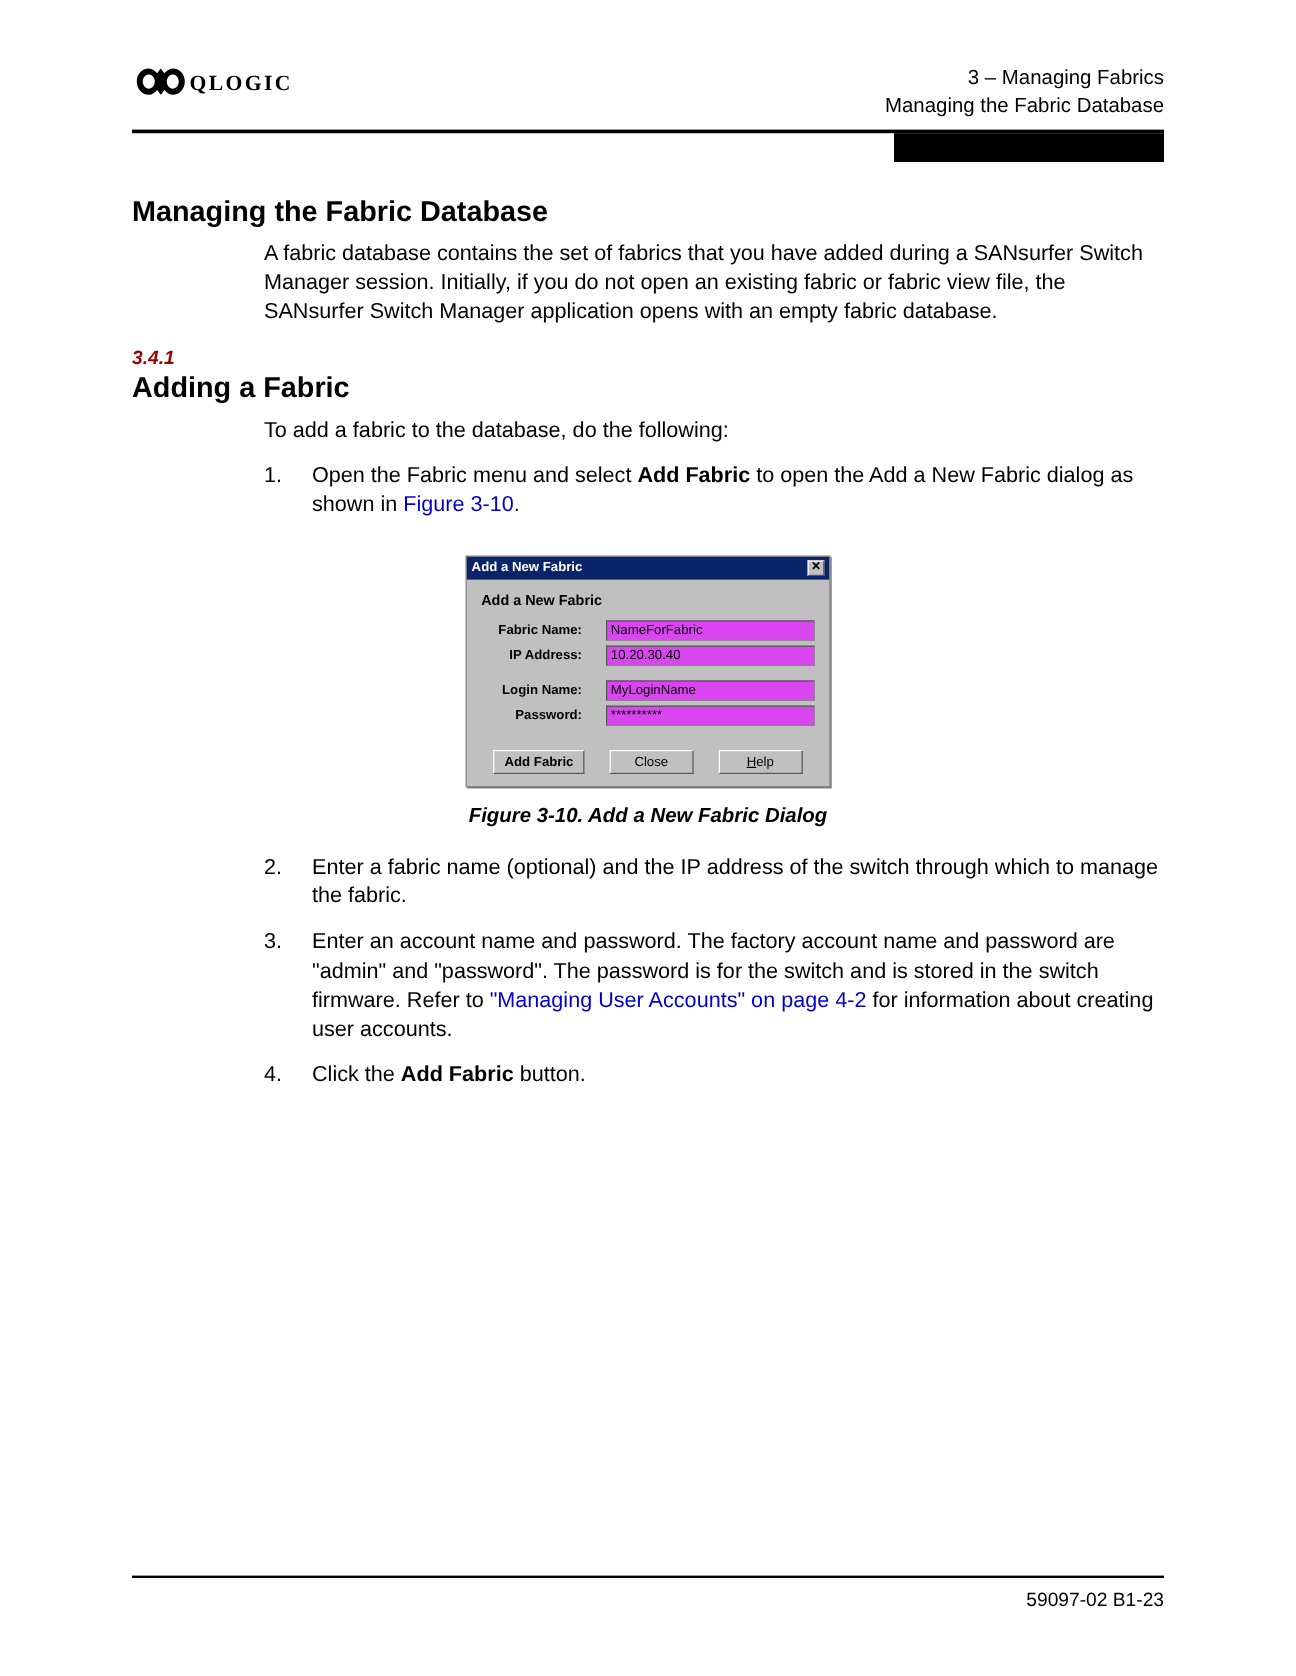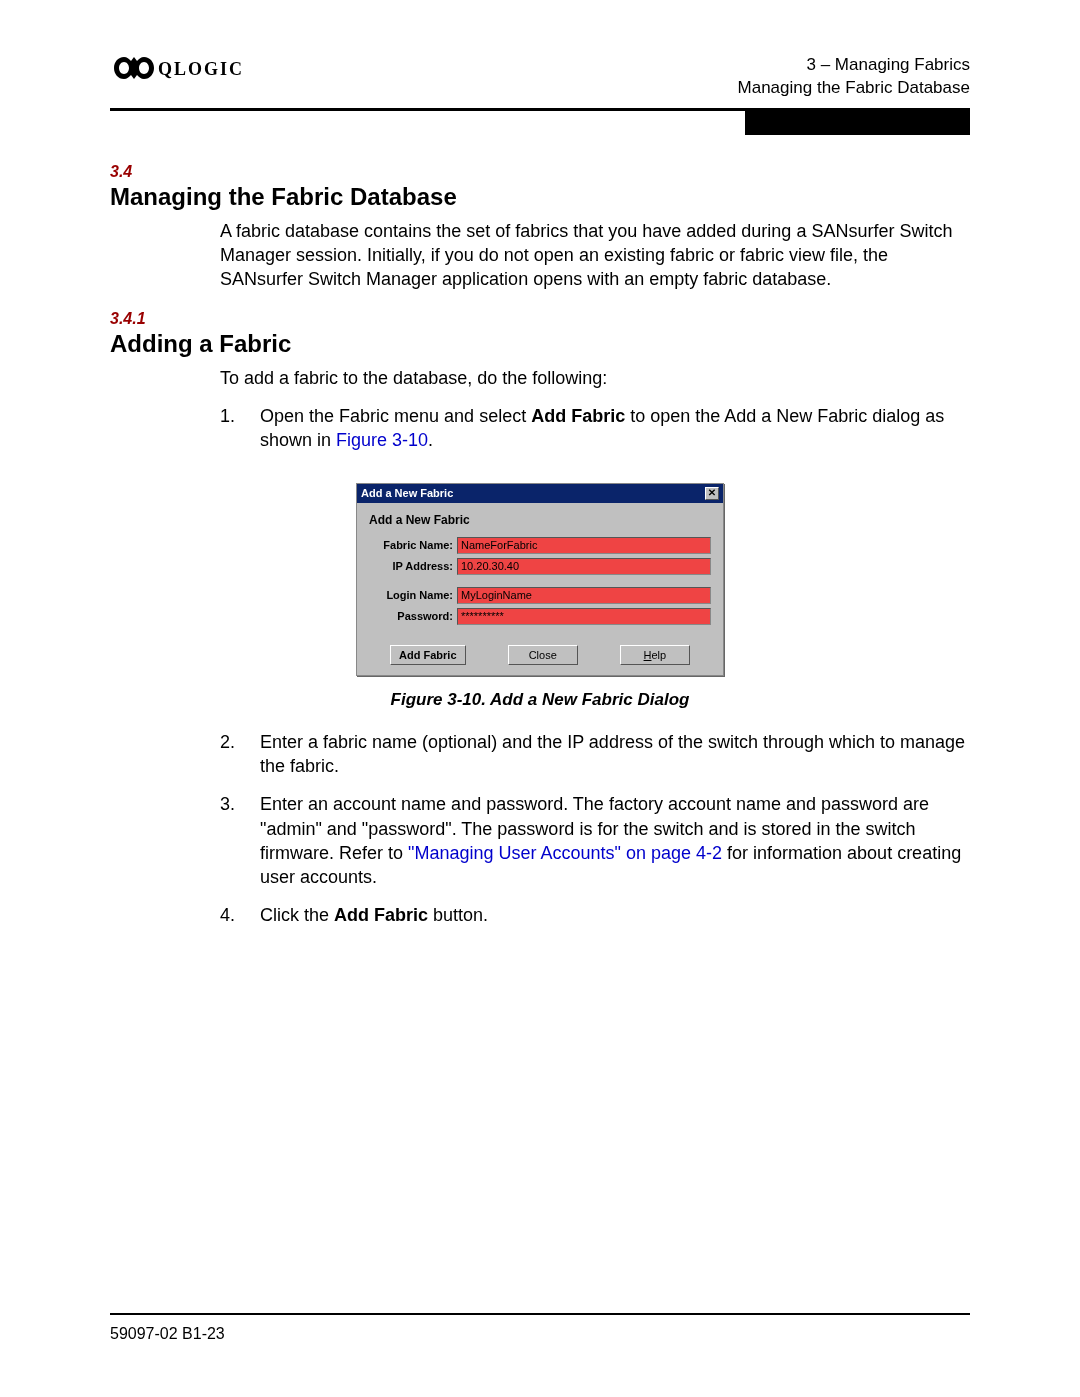--- a/index.html
+++ b/index.html
@@ -91,21 +91,21 @@
     flex: 1;
   }
   .bold { font-weight: bold; }
   .link { color: #0000cc; }
   .fig-wrap {
     display: flex;
     justify-content: center;
     margin: 30px 0 14px 0;
   }
   .dialog {
-    width: 368px;
+    width: 304px;
     border: 1px solid #888;
     background: #c0c0c0;
     font-family: Tahoma, Arial, sans-serif;
     font-size: 11px;
     box-shadow: 1px 1px 0 #666;
   }
   .dlg-titlebar {
     background: #0a246a;
     color: #fff;
     font-weight: bold;
@@ -135,35 +135,36 @@
   }
   .dlg-heading {
     font-weight: bold;
     font-size: 12px;
     margin-bottom: 10px;
   }
   .dlg-row {
     display: flex;
     align-items: center;
     margin-bottom: 4px;
+    gap: 16px;
   }
   .dlg-row.gap { margin-top: 12px; }
   .dlg-label {
     width: 88px;
     text-align: right;
     font-weight: bold;
     font-size: 11px;
     padding-right: 4px;
   }
   .dlg-input {
     flex: 1;
     height: 17px;
     border: 1px solid #888;
     border-top-color:#555; border-left-color:#555;
-    background: #ef4444;
+    background: #d946ef;
     padding: 0 3px;
     font-size: 11px;
     font-family: Tahoma, Arial, sans-serif;
     line-height: 15px;
   }
   .dlg-buttons {
     display: flex;
     justify-content: space-around;
     padding: 16px 8px 10px 8px;
     gap: 16px;
@@ -193,21 +194,21 @@
     right: 110px;
     bottom: 54px;
   }
   .hr2 {
     height: 2px;
     background: #000;
     margin-bottom: 10px;
   }
   .footer-row {
     display: flex;
-    justify-content: flex-start;
+    justify-content: flex-end;
     font-size: 16px;
   }
 </style>
 </head>
 <body>
 
 <div class="page">
   <div class="header">
     <div class="logo-block">
       <svg width="48" height="28" viewBox="0 0 48 28">
@@ -217,21 +218,20 @@
     </div>
     <div class="header-right">
       <div>3 – Managing Fabrics</div>
       <div>Managing the Fabric Database</div>
     </div>
   </div>
   <div class="hr1"></div>
   <div class="blackbar"></div>
 
   <div class="content">
-    <div class="secnum">3.4</div>
     <div class="sectitle">Managing the Fabric Database</div>
     <p class="para">A fabric database contains the set of fabrics that you have added during a SANsurfer Switch Manager session. Initially, if you do not open an existing fabric or fabric view file, the SANsurfer Switch Manager application opens with an empty fabric database.</p>
 
     <div class="secnum">3.4.1</div>
     <div class="sectitle">Adding a Fabric</div>
     <p class="para" style="margin-bottom:14px">To add a fabric to the database, do the following:</p>
 
     <ol class="steps">
       <li>
         <span class="num">1.</span>

